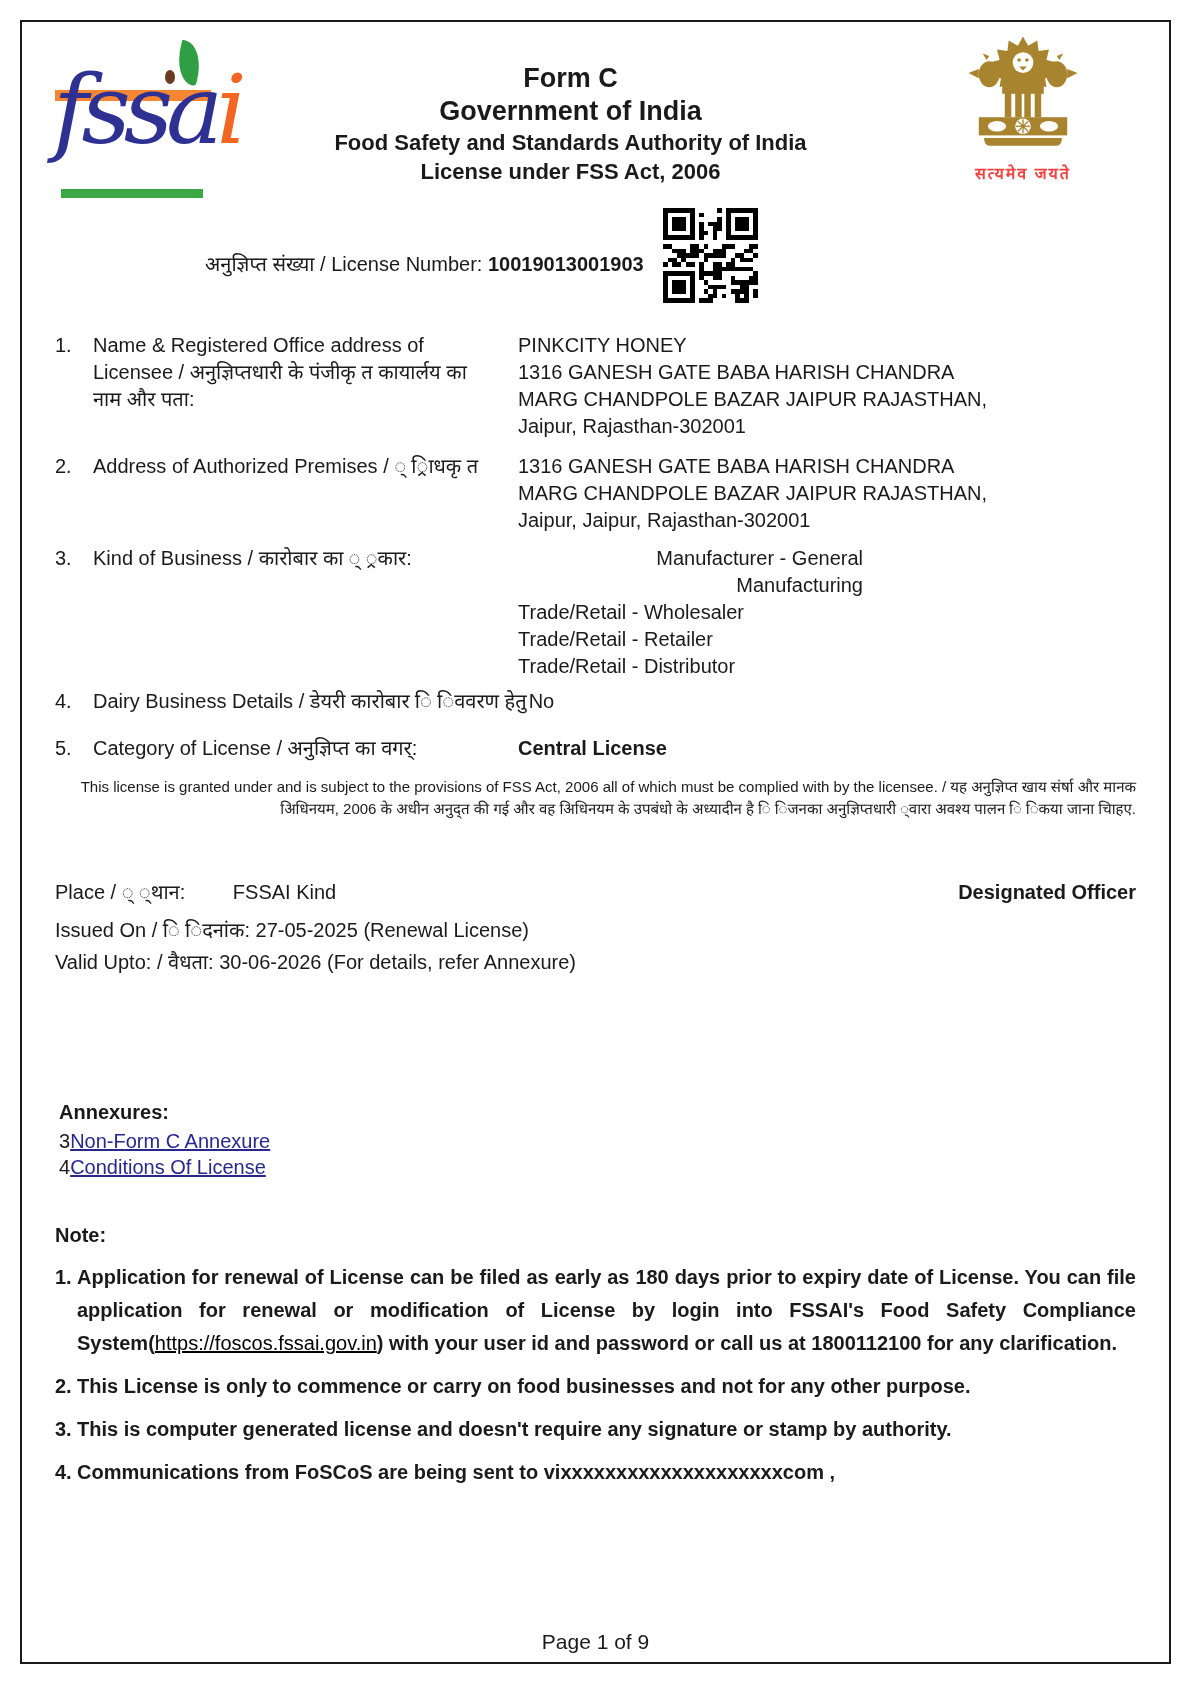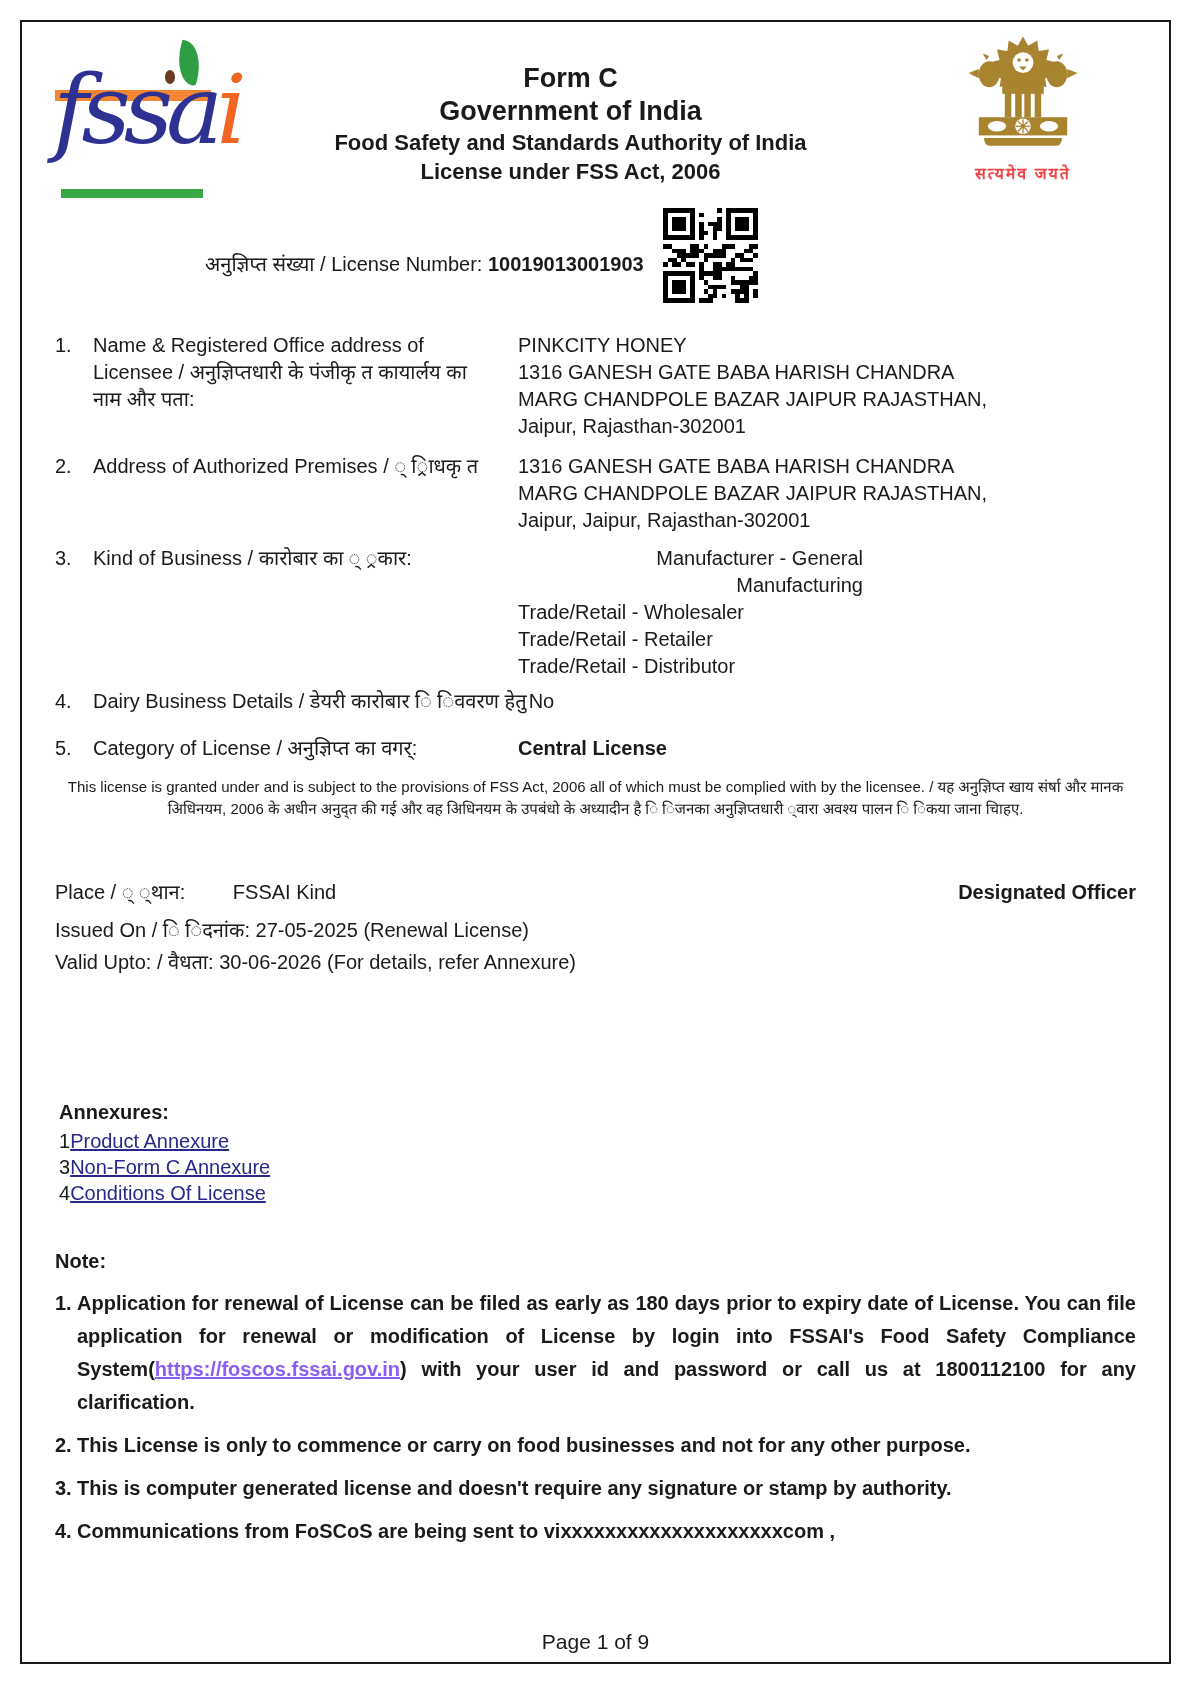--- a/index.html
+++ b/index.html
@@ -41,40 +41,40 @@
   .row{display:flex;}
   .row .num{width:38px;flex:0 0 38px;}
   .row .lbl{width:395px;flex:0 0 395px;}
   .row .val{flex:1;padding-left:30px;}
   .mb13{margin-bottom:13px;} .mb11{margin-bottom:11px;} .mb8{margin-bottom:8px;}
   .mb20{margin-bottom:20px;} .mb14{margin-bottom:14px;}
   .man-block{width:345px;text-align:right;}
   .bold{font-weight:700;}
   .inline-val{padding-left:2px;}
 
-  .grant-par{margin-top:0;font-size:15px;line-height:22px;text-align:center;}
+  .grant-par{margin-top:0;font-size:15px;line-height:22px;text-align:right;}
 
   .issue-block{margin-top:59px;}
   .place-row{display:flex;justify-content:space-between;}
   .place-left .value{display:inline-block;margin-left:42px;}
   .officer{font-weight:700;}
   .issued-row{margin-top:11px;}
   .valid-row{margin-top:5px;}
 
   .annexures{margin-top:123px;margin-left:4px;}
   .annexures .heading{font-weight:700;line-height:27px;margin-bottom:2px;}
   .annex-link-row{line-height:26px;}
   .annex-link-row a{color:#28288c;text-decoration:underline;cursor:pointer;}
 
   .notes{margin-top:42px;}
   .notes .heading{font-weight:700;line-height:27px;margin-bottom:12px;}
   .note-row{display:flex;margin-bottom:10px;}
   .note-row .num{width:22px;flex:0 0 22px;font-weight:700;line-height:33px;}
   .note-row .txt{flex:1;font-weight:700;line-height:33px;text-align:justify;}
-  .note-row .txt a{color:#8b5cf6;text-decoration:underline;font-weight:700;cursor:pointer;}
+  .note-row .txt a{color:#000000;text-decoration:underline;font-weight:400;cursor:pointer;}
 
   .footer{position:absolute;left:0;right:0;bottom:30px;text-align:center;font-size:21px;}
 
   .gold{fill:#a8842e;}
 </style>
 </head>
 <body>
 
 <div class="page">
   <div class="frame"></div>
@@ -644,21 +644,20 @@
         <span>27-05-2025 (Renewal License)</span>
       </div>
       <div class="valid-row">
         <span>Valid Upto: / वैधता:</span>
         <span>30-06-2026 (For details, refer Annexure)</span>
       </div>
     </div>
 
     <div class="annexures">
       <div class="heading">Annexures:</div>
-      <div class="annex-link-row"><span>1</span><a>Product Annexure</a></div>
       <div class="annex-link-row"><span>3</span><a>Non-Form C Annexure</a></div>
       <div class="annex-link-row"><span>4</span><a>Conditions Of License</a></div>
     </div>
 
     <div class="notes">
       <div class="heading">Note:</div>
       <div class="note-row">
         <div class="num">1.</div>
         <div class="txt"><span>Application for renewal of License can be filed as early as 180 days prior to expiry date of License. You  can file  application for  renewal  or modification  of License  by  login into  FSSAI's Food  Safety Compliance System(</span><a>https://foscos.fssai.gov.in</a><span>) with your user id and password or call us at 1800112100 for any clarification.</span></div>
       </div>

